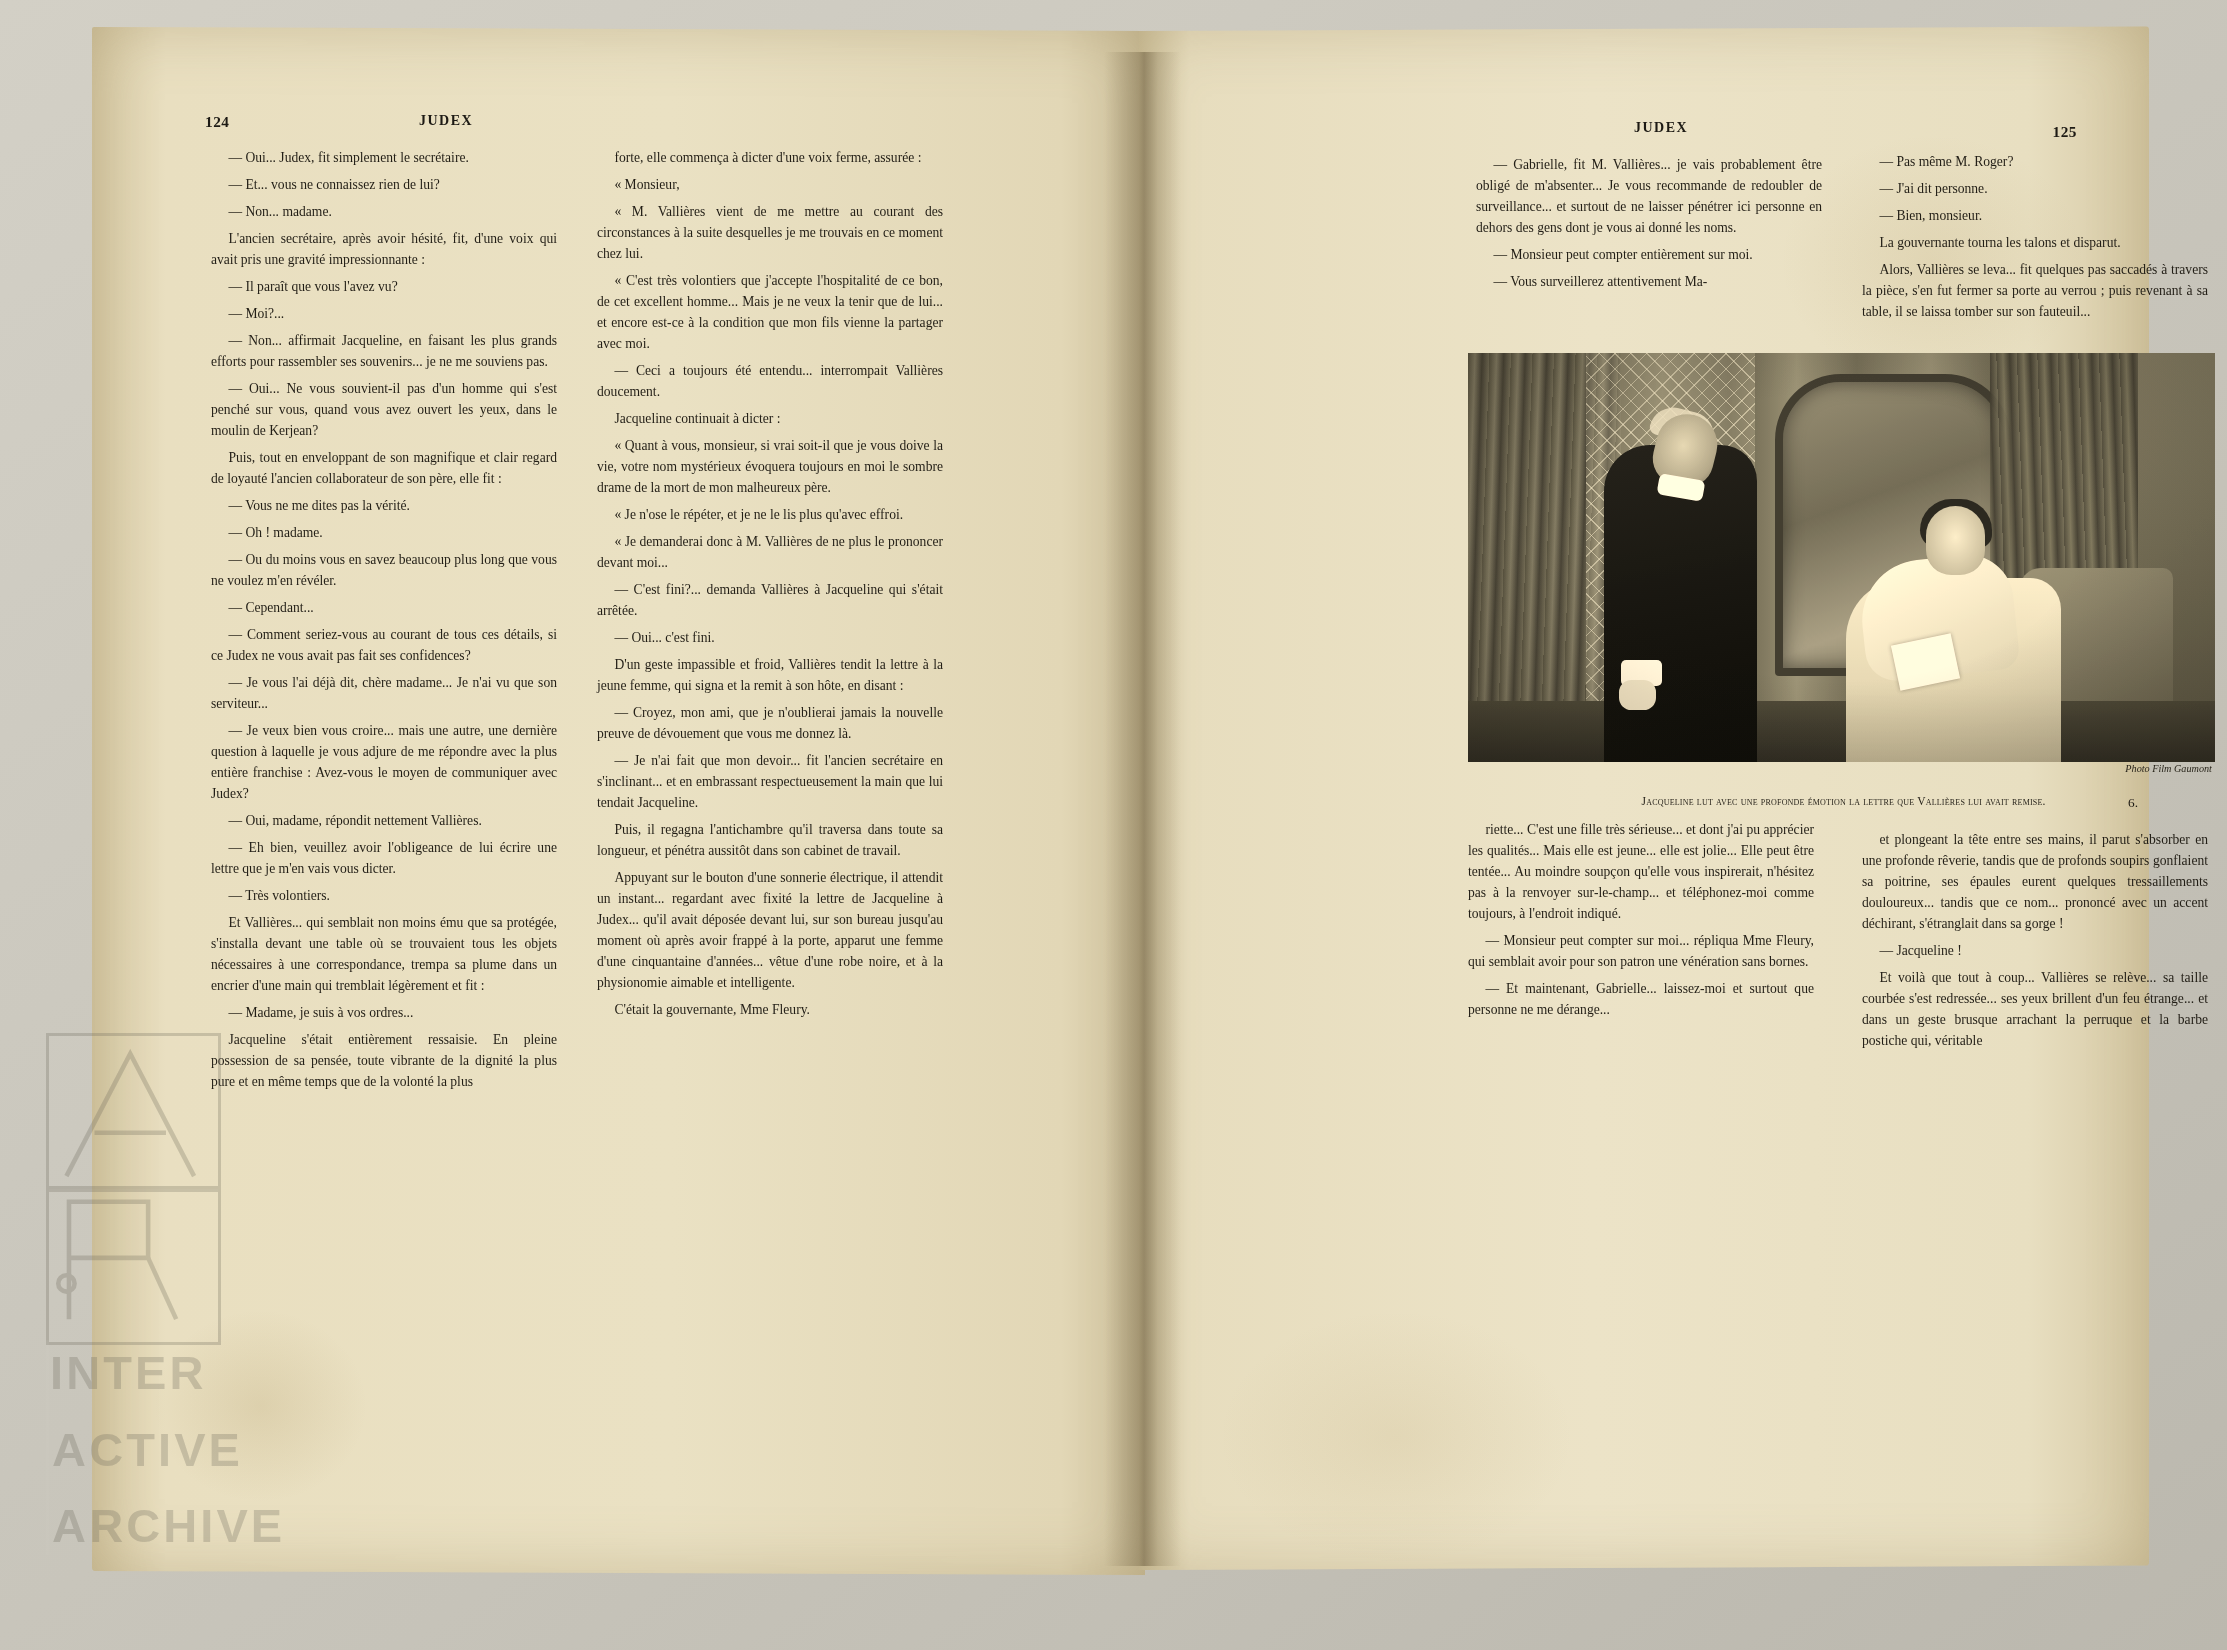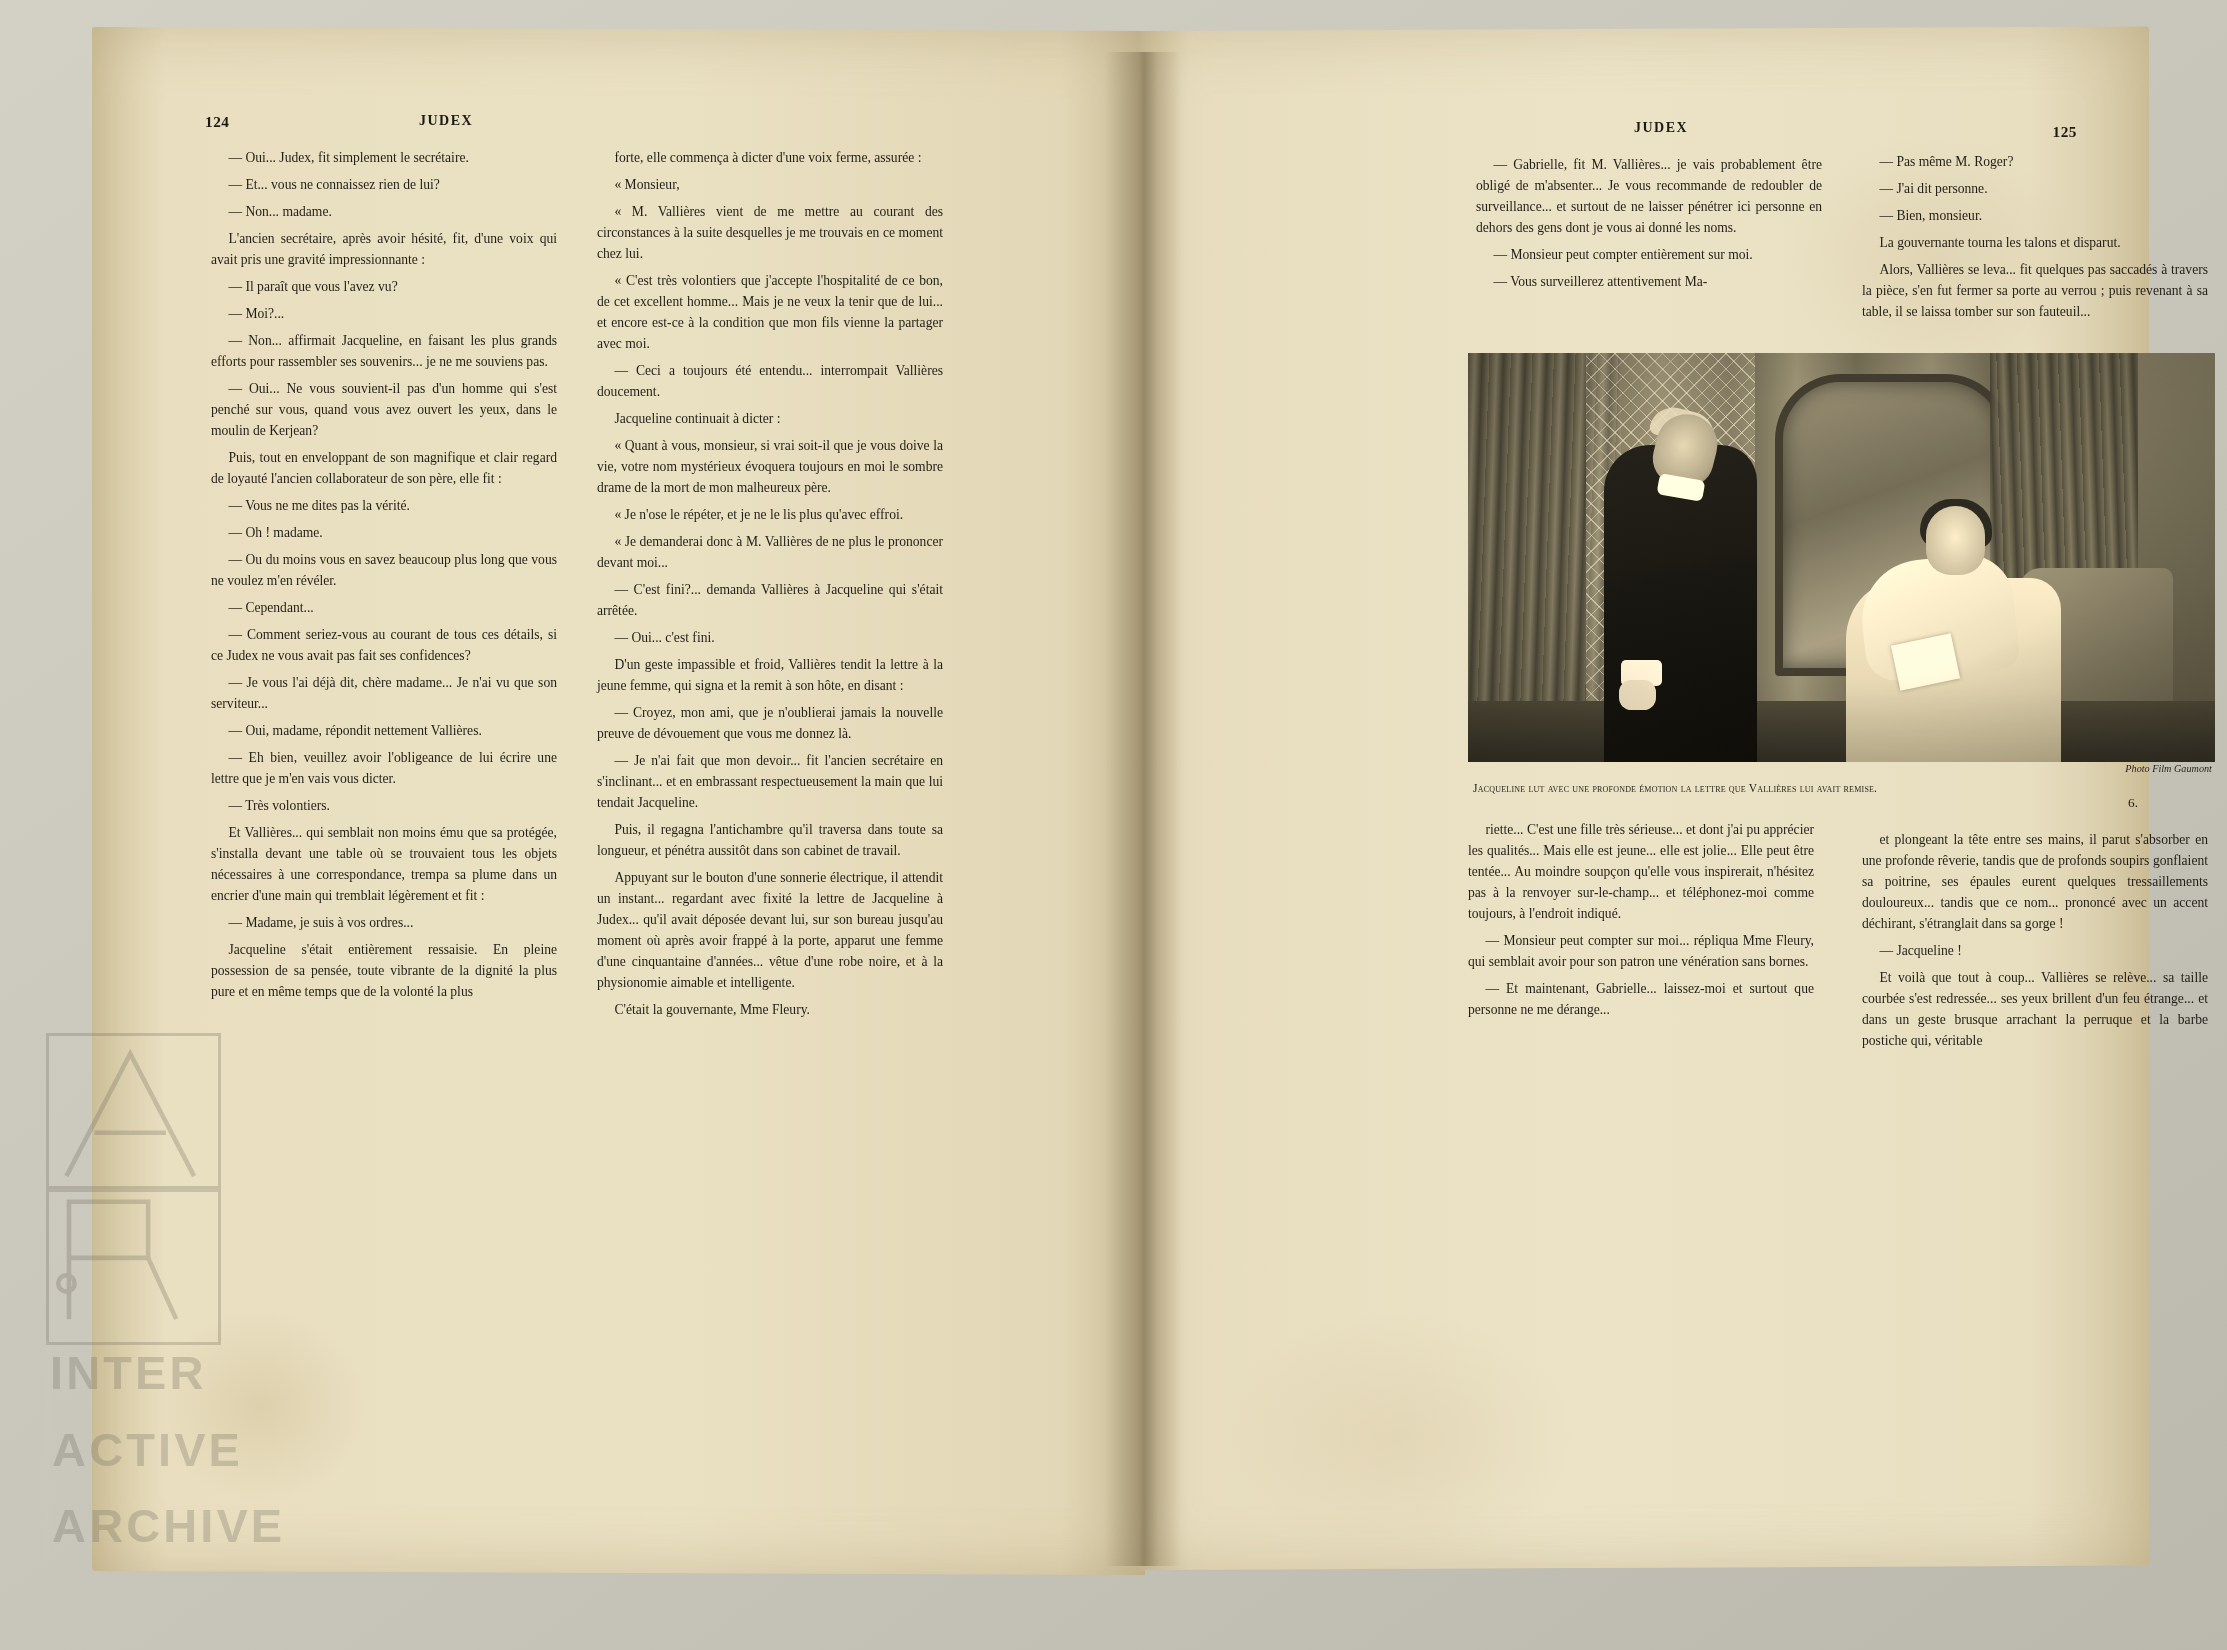--- a/index.html
+++ b/index.html
@@ -243,23 +243,23 @@
     right: 3.1px;
     top: 410px;
     font-size: 10.2px;
     font-style: italic;
     color: #2a261c;
     text-align: center;
   }
   #photo-caption {
     position: absolute;
     left: 5.1px;
-    top: 429px;
+    top: 442px;
     width: 741px;
-    text-align: left;
+    text-align: center;
     font-size: 11.5px;
     letter-spacing: 0.2px;
     color: #231f17;
     font-variant: small-caps;
   }
 
   #sig {
     position: absolute;
     right: 0px;
     top: 764px;
@@ -317,20 +317,21 @@
           <p>— Moi?...</p>
           <p>— Non... affirmait Jacqueline, en faisant les plus grands efforts pour rassembler ses souvenirs... je ne me souviens pas.</p>
           <p>— Oui... Ne vous souvient-il pas d'un homme qui s'est penché sur vous, quand vous avez ouvert les yeux, dans le moulin de Kerjean?</p>
           <p>Puis, tout en enveloppant de son magnifique et clair regard de loyauté l'ancien collaborateur de son père, elle fit :</p>
           <p>— Vous ne me dites pas la vérité.</p>
           <p>— Oh ! madame.</p>
           <p>— Ou du moins vous en savez beaucoup plus long que vous ne voulez m'en révéler.</p>
           <p>— Cependant...</p>
           <p>— Comment seriez-vous au courant de tous ces détails, si ce Judex ne vous avait pas fait ses confidences?</p>
           <p>— Je vous l'ai déjà dit, chère madame... Je n'ai vu que son serviteur...</p>
+          <p>— Je veux bien vous croire... mais une autre, une dernière question à laquelle je vous adjure de me répondre avec la plus entière franchise : Avez-vous le moyen de communiquer avec Judex?</p>
           <p>— Oui, madame, répondit nettement Vallières.</p>
           <p>— Eh bien, veuillez avoir l'obligeance de lui écrire une lettre que je m'en vais vous dicter.</p>
           <p>— Très volontiers.</p>
           <p>Et Vallières... qui semblait non moins ému que sa protégée, s'installa devant une table où se trouvaient tous les objets nécessaires à une correspondance, trempa sa plume dans un encrier d'une main qui tremblait légèrement et fit :</p>
           <p>— Madame, je suis à vos ordres...</p>
           <p>Jacqueline s'était entièrement ressaisie. En pleine possession de sa pensée, toute vibrante de la dignité la plus pure et en même temps que de la volonté la plus</p>
         </div>
       <div class="col" id="pl-col2">
           <p>forte, elle commença à dicter d'une voix ferme, assurée :</p>
           <p>« Monsieur,</p>

